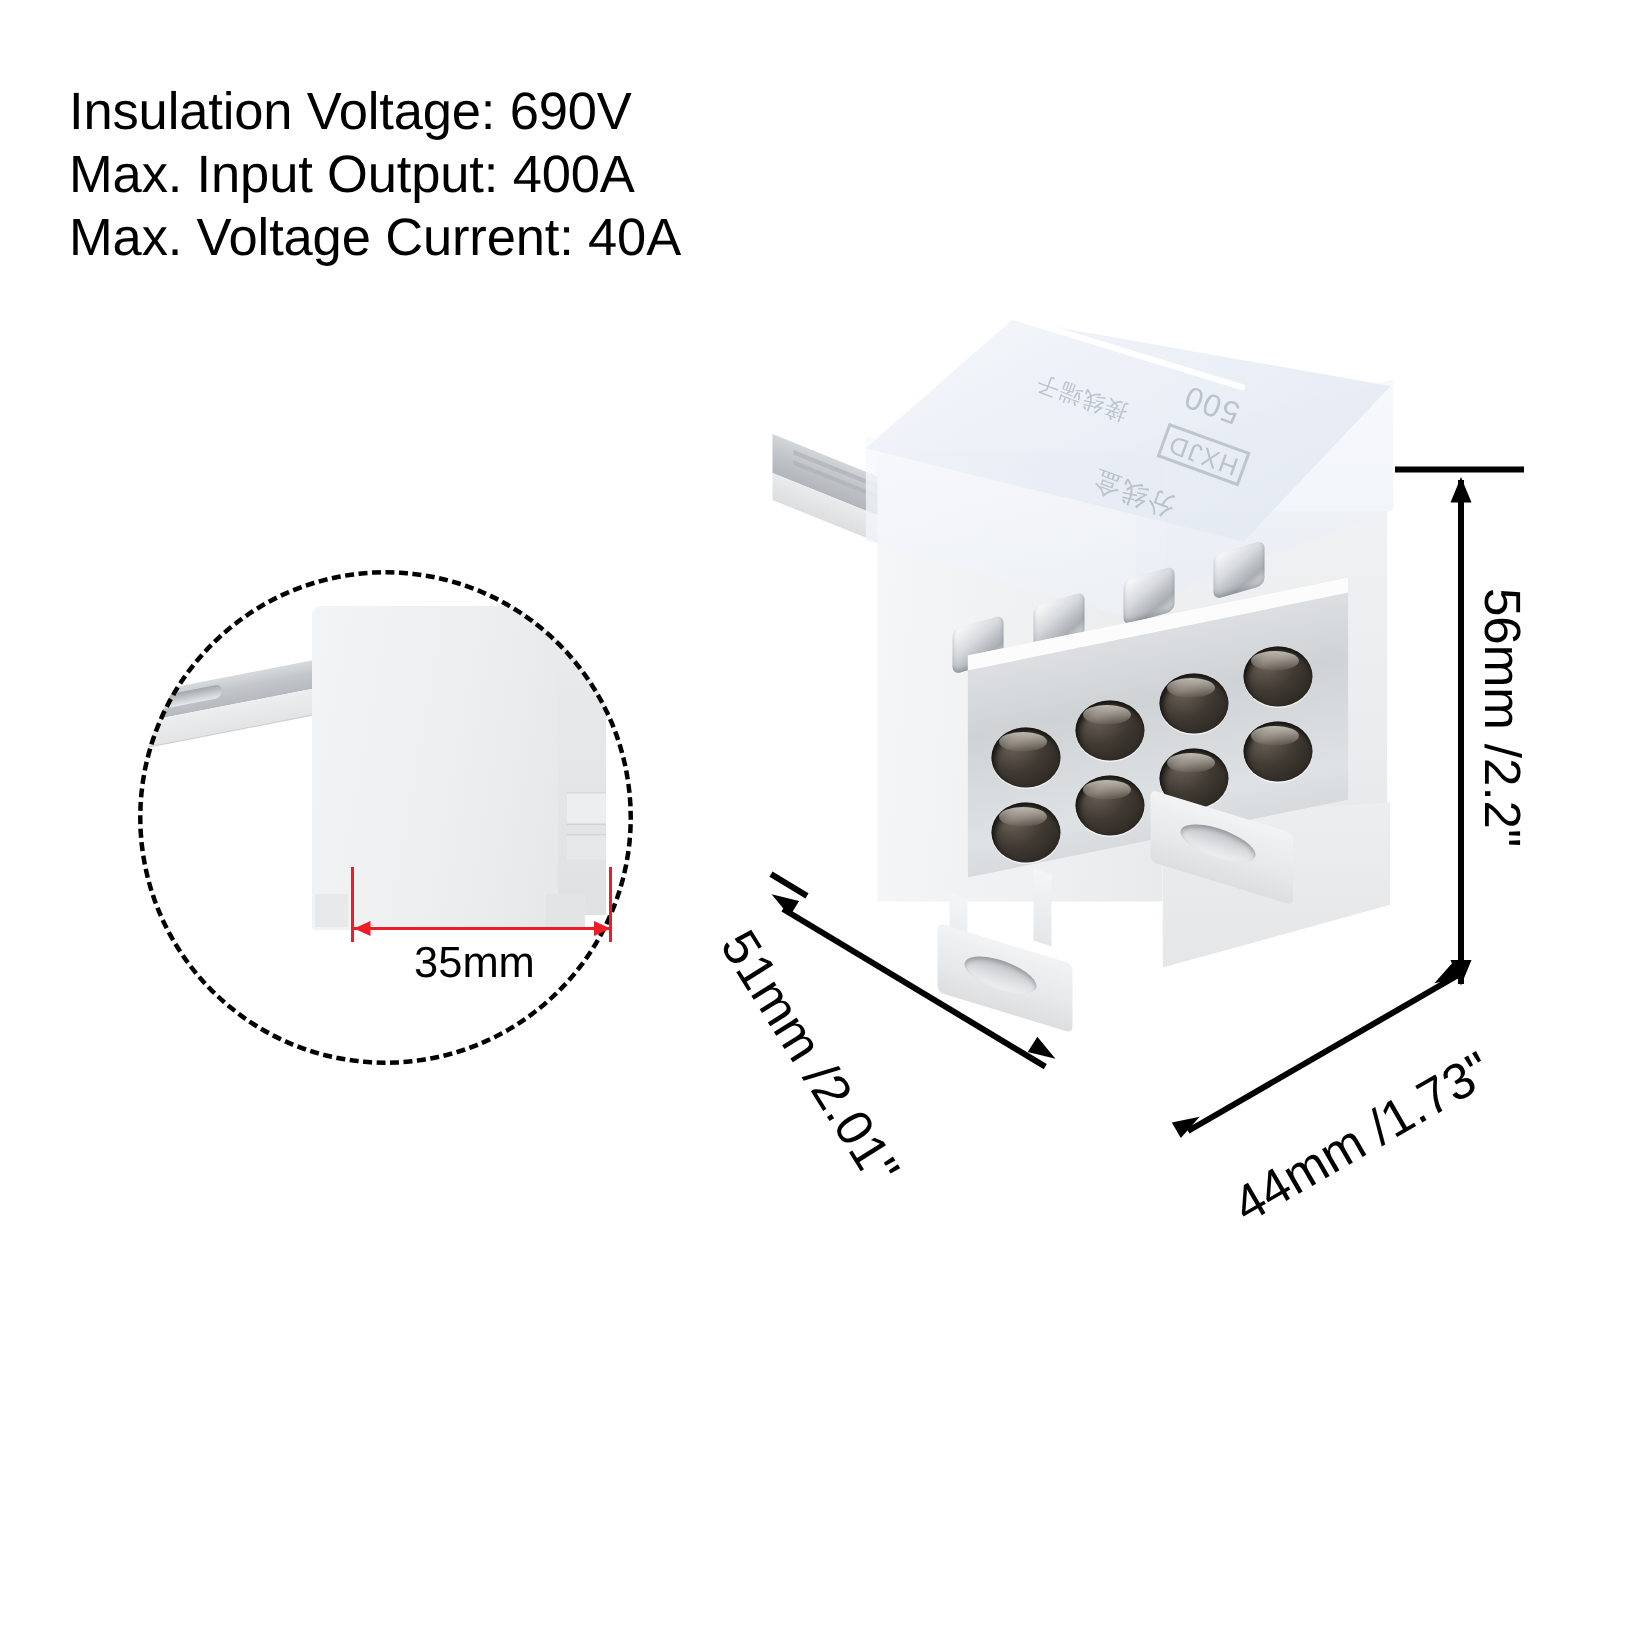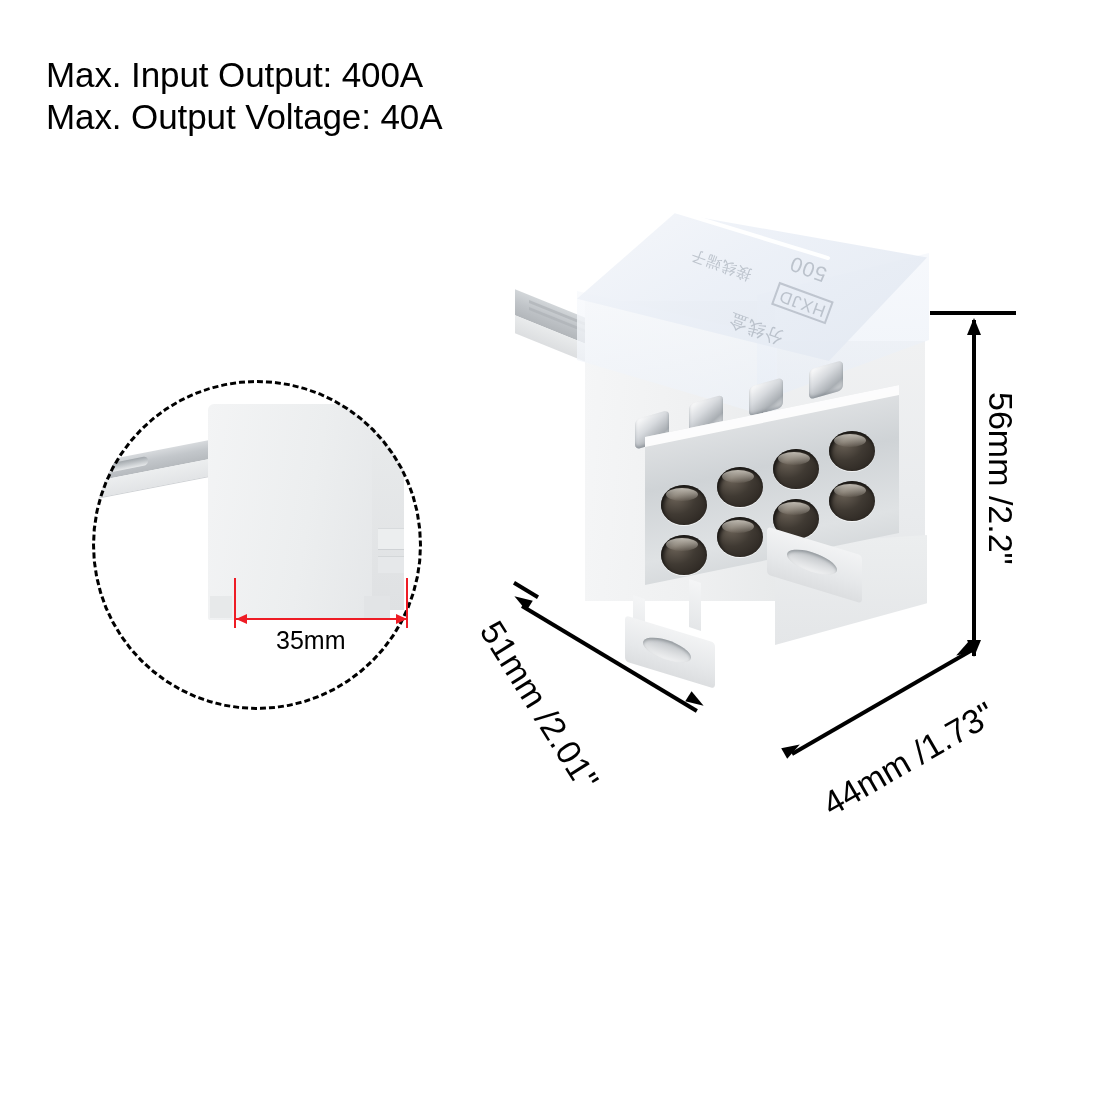--- a/index.html
+++ b/index.html
@@ -156,21 +156,21 @@
     position: absolute;
     width: 0; height: 0;
     border-top: 5px solid transparent;
     border-bottom: 5px solid transparent;
   }
   .dim35-head.left  { border-right: 11px solid #ee1c25; }
   .dim35-head.right { border-left: 11px solid #ee1c25; }
   .dim35-label {
     position: absolute;
     font-family: "Liberation Sans", sans-serif;
-    font-size: 25px;
+    font-size: 29px;
     color: #000000;
     white-space: nowrap;
   }
 
   
   .product {
     position: absolute;
     left: 505px;
     top: 205px;
     width: 480px;
@@ -404,22 +404,23 @@
     white-space: nowrap;
     transform-origin: left top;
   }
 </style>
 </head>
 <body>
 
 <div id="page">
 
   <div class="spec-block">
+    <div class="spec-line">Insulation Voltage: 690V</div>
     <div class="spec-line">Max. Input Output: 400A</div>
-    <div class="spec-line">Max. Output Voltage: 40A</div>
+    <div class="spec-line">Max. Voltage Current: 40A</div>
   </div>
 
   <div class="detail-clip">
     <div class="det-rail">
       <div class="det-rail-top">
         <div class="det-rail-slot"></div>
       </div>
       <div class="det-rail-face"></div>
     </div>
     <div class="det-body"></div>

